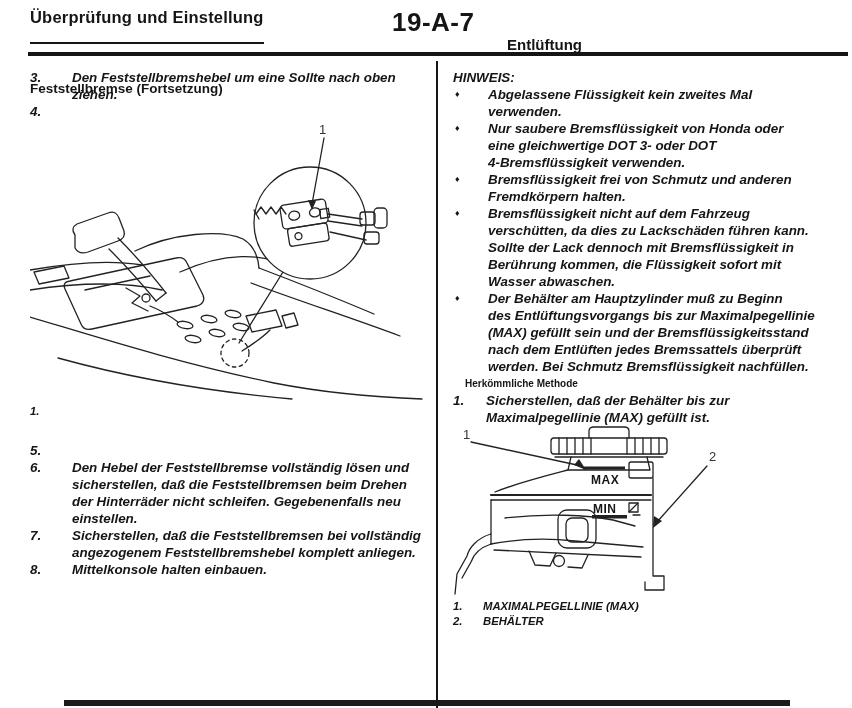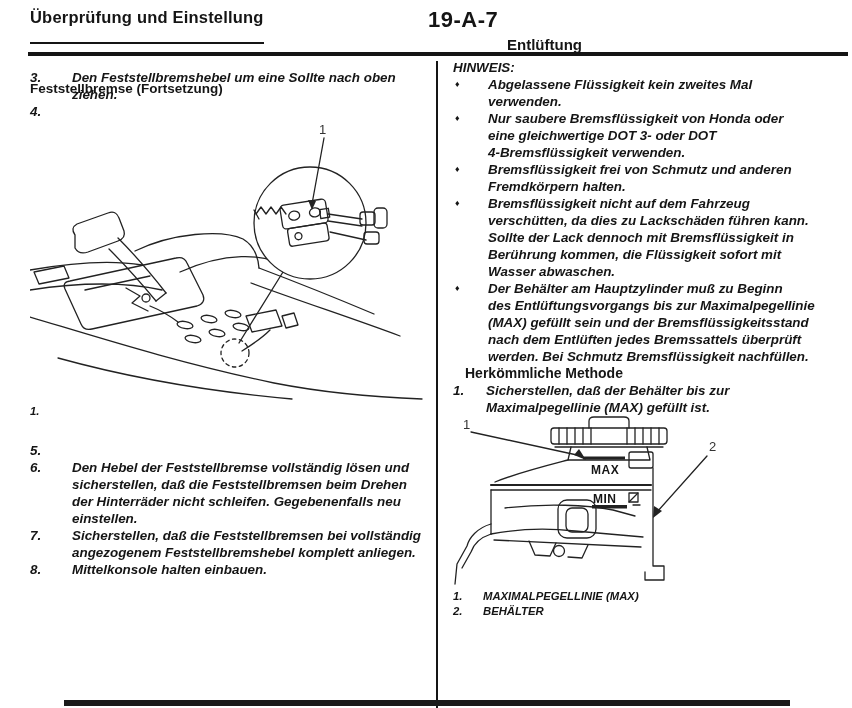--- a/index.html
+++ b/index.html
@@ -7,37 +7,37 @@
     width:852px;height:708px;position:relative;overflow:hidden;
     background:#ffffff;color:#151515;
     font-family:"Liberation Sans", sans-serif;
     -webkit-font-smoothing:antialiased;
   }
   .abs{position:absolute;}
   
   .hdr-title{left:30px;top:8px;font-size:16.5px;font-weight:bold;
              border-bottom:2px solid #151515;padding-bottom:15px;letter-spacing:.2px;}
   .hdr-sub{left:30px;top:33px;font-size:13.5px;font-weight:bold;margin-top:48px;}
-  .hdr-page{left:392px;top:7px;font-size:22px;font-weight:bold;letter-spacing:.5px;margin-left:36px;}
+  .hdr-page{left:392px;top:7px;font-size:26px;font-weight:bold;letter-spacing:.5px;}
   .hdr-right{left:507px;top:36px;font-size:15px;font-weight:bold;}
   .hdr-rule{left:28px;right:4px;top:52px;height:4px;background:#151515;}
   .divider{left:436px;top:61px;bottom:0;width:2px;background:#151515;}
   .bottom-bar{left:64px;top:700px;width:726px;height:6px;background:#1a1a1a;}
   
   .col{position:absolute;font-size:13.4px;line-height:17px;
        font-weight:bold;font-style:italic;}
   .col-left{left:30px;top:69px;width:402px;}
-  .col-right{left:453px;top:59px;width:384px;}
+  .col-right{left:453px;top:69px;width:384px;}
   .li{display:flex;}
   .li .num{flex:0 0 42px;}
   .col-right .li .num{flex-basis:33px;}
   .li .txt{flex:1;white-space:pre-line;}
   .bullet{font-style:normal;font-size:9px;line-height:17px;padding-left:2px;}
   .note-heading{font-weight:bold;}
-  .method-heading{font-style:normal;font-weight:bold;font-size:14px;padding-left:12px;}
+  .method-heading{font-style:normal;font-weight:bold;font-size:10px;padding-left:12px;}
   .caption .li{font-size:11.3px;line-height:15px;}
   .caption .num{flex-basis:42px;}
   .col-right .caption .num{flex-basis:30px;}
   
   .fig{position:relative;}
   .fig1{height:284px;}
   .fig2{height:173px;}
   .fig svg{position:absolute;left:0;top:0;}
   .fig2 svg{left:-6px;}
   .ln{stroke:#222;fill:none;stroke-width:1.3;stroke-linecap:round;stroke-linejoin:round;}

